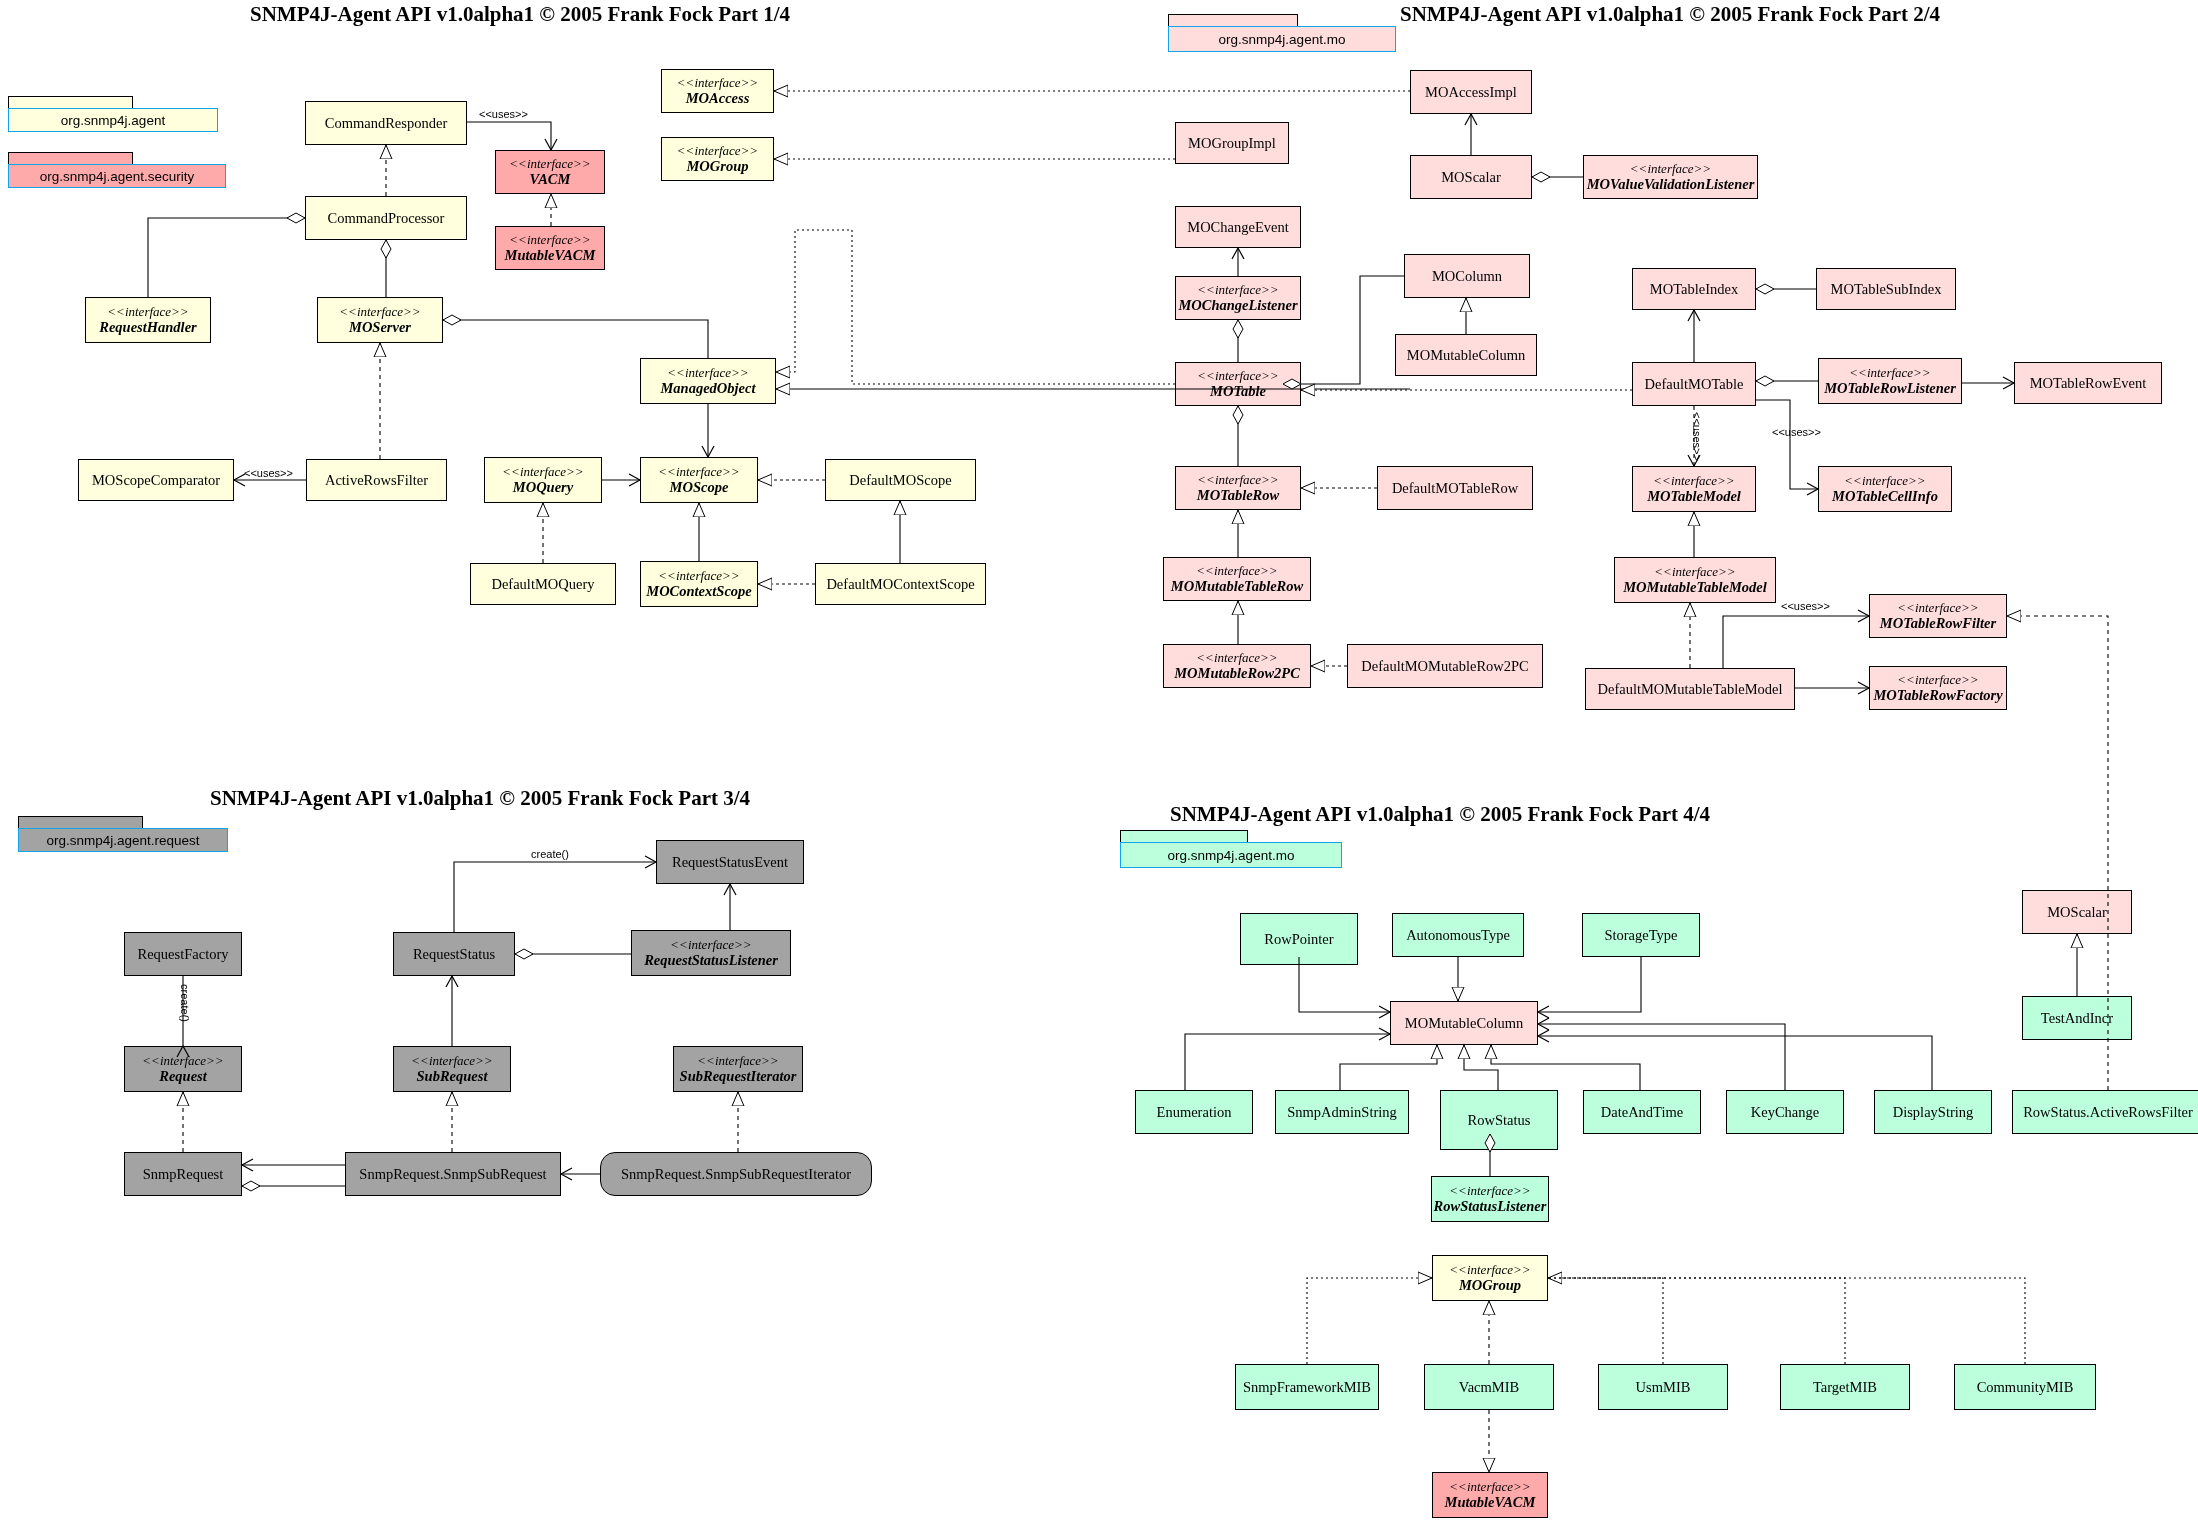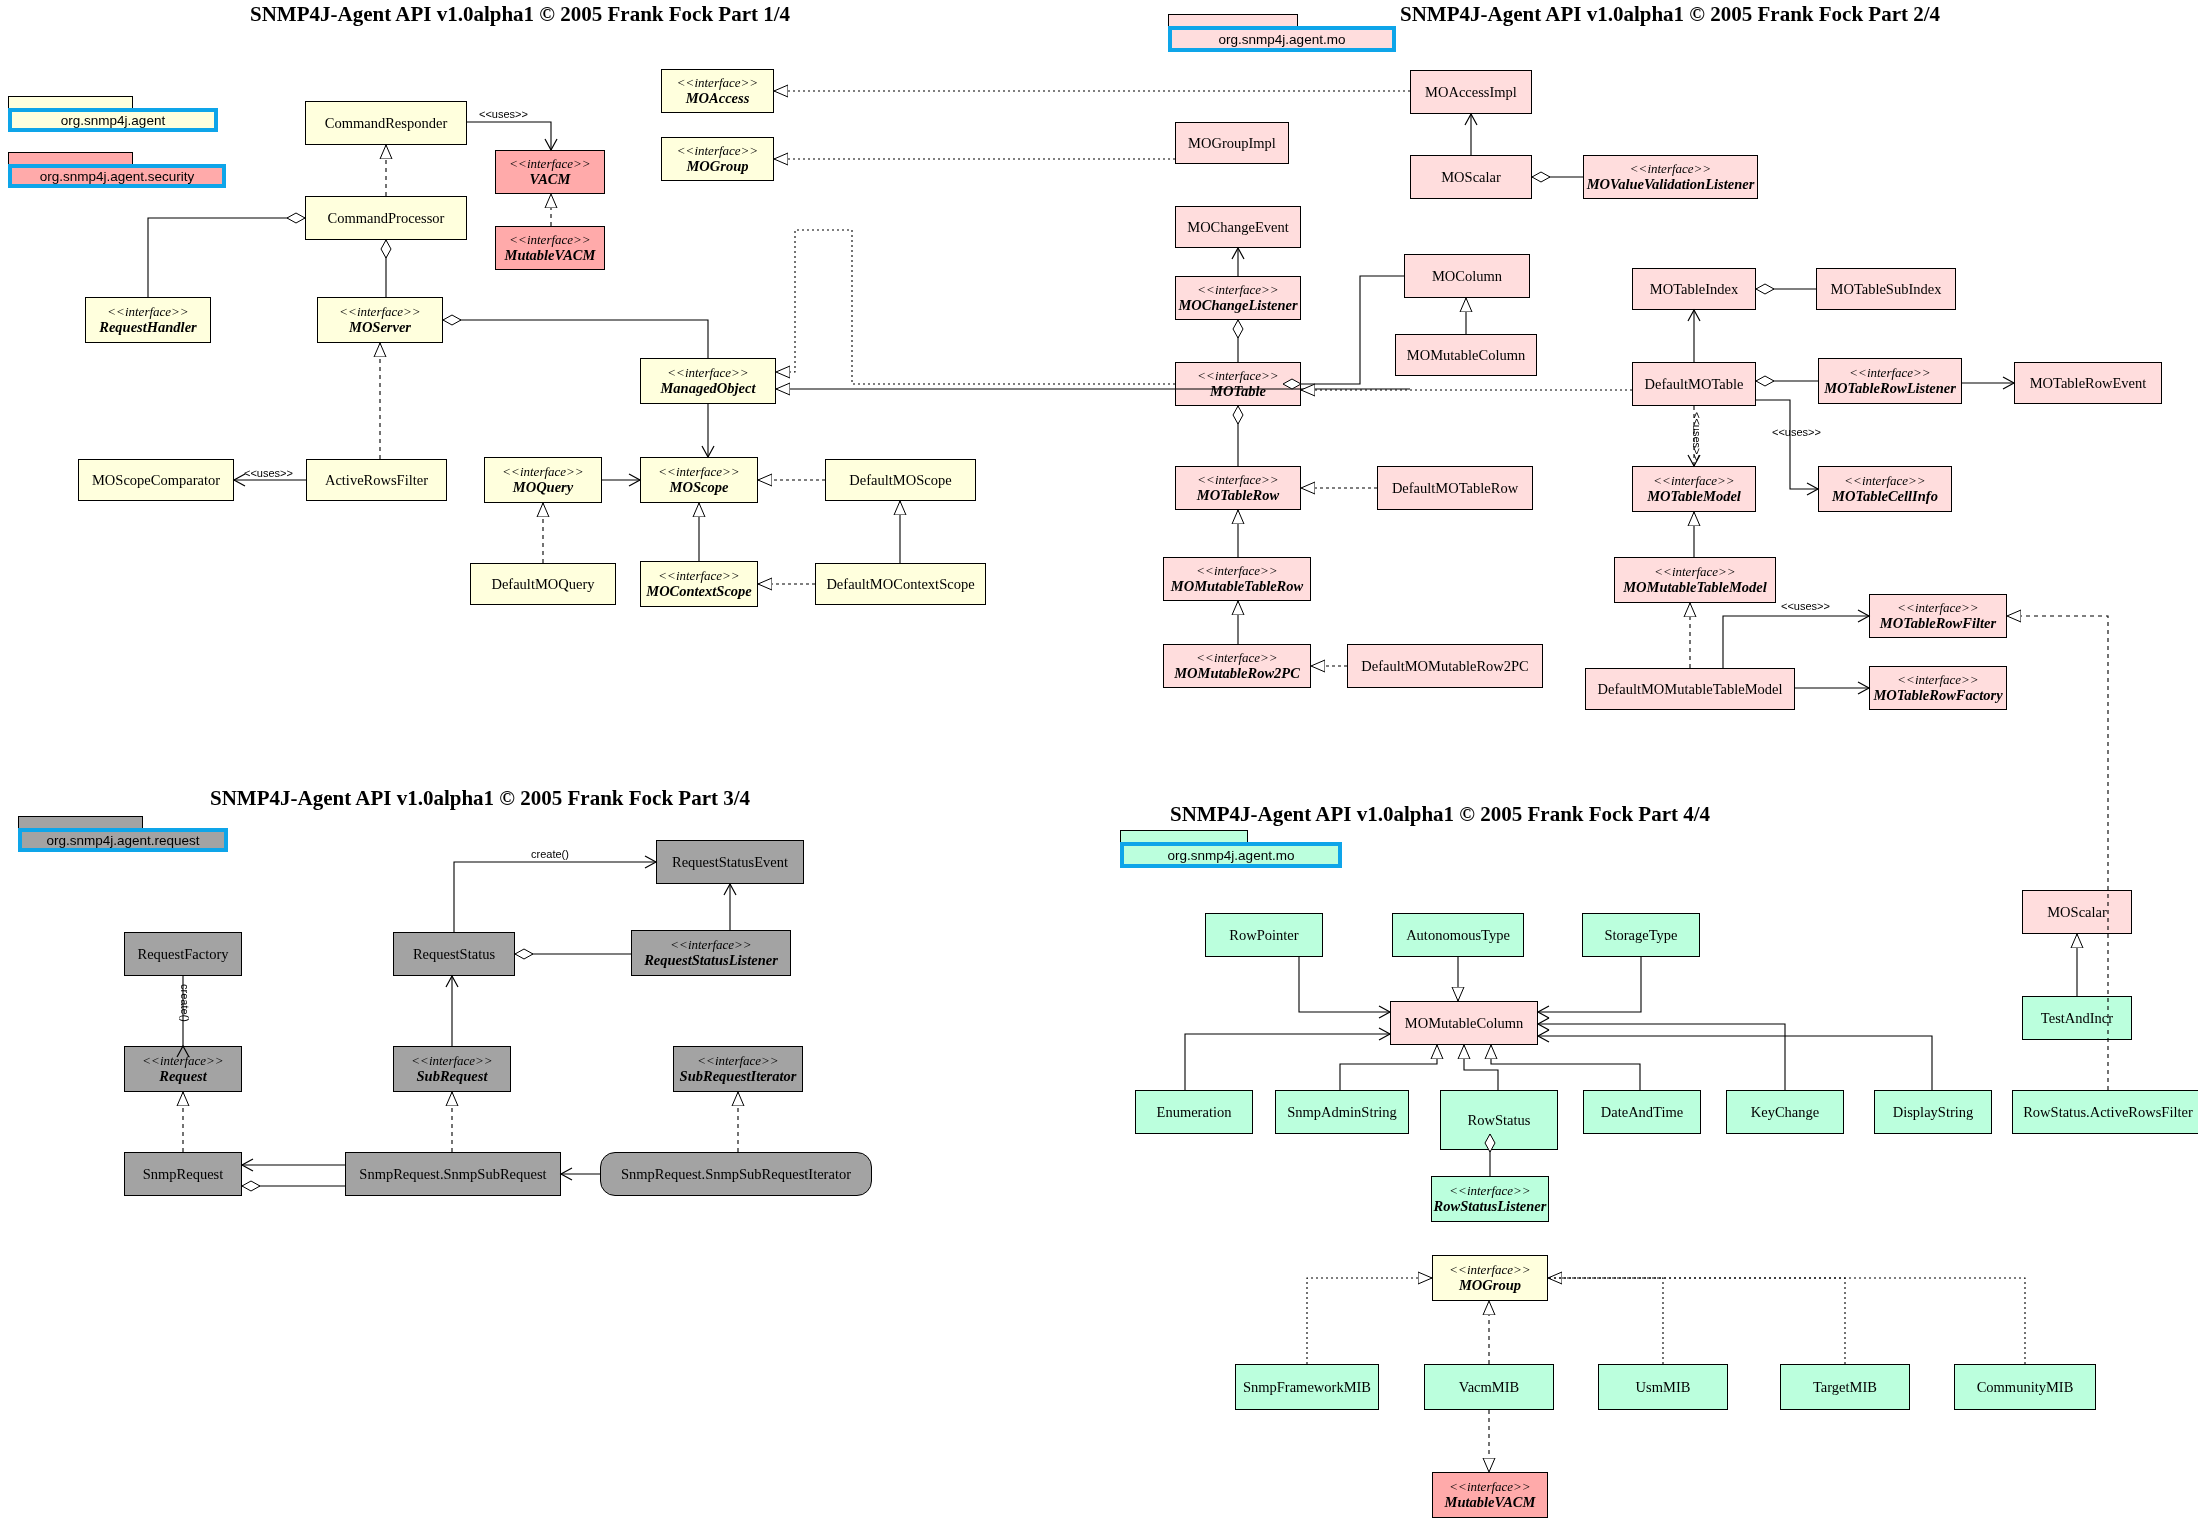--- a/index.html
+++ b/index.html
@@ -14,21 +14,21 @@
        font-family:"Liberation Serif",serif;font-size:14.5px;color:#000;
        text-align:center;line-height:1.12;padding:2px 3px;}
   .box .stereo{font-style:italic;font-size:13px;display:block;}
   .box .nm{display:block;}
   .box.iface .nm{font-style:italic;font-weight:bold;}
   .box.cls  .nm{font-weight:normal;}
 
   
   .pkg{position:absolute;}
   .pkg .tab{position:absolute;left:0;top:0;height:13px;border:1px solid #000;border-bottom:none;box-sizing:border-box;}
-  .pkg .body{position:absolute;left:0;top:12px;right:0;bottom:0;border:4px solid #0ea5e9;box-sizing:border-box;
+  .pkg .body{position:absolute;left:0;top:12px;right:0;bottom:0;border:1px solid #0ea5e9;box-sizing:border-box;
        display:flex;align-items:center;justify-content:center;font-size:13.5px;font-family:"Liberation Sans",sans-serif;}
 
   
   .c-yellow{background:#ffffdd;}
   .c-pink  {background:#ffdddd;}
   .c-red   {background:#ffaaaa;}
   .c-blue  {background:#a3a3a3;}
   .c-green {background:#bbffdd;}
 
   .lbl{position:absolute;font-family:"Liberation Sans",sans-serif;font-size:11px;color:#000;white-space:nowrap;background:#fff;padding:0 1px;}
@@ -295,21 +295,21 @@
     </div>
 
   <div class="box cls c-blue" style="left:345px;top:1152px;width:216px;height:44px;">
     <span class="nm">SnmpRequest.SnmpSubRequest</span>
     </div>
 
   <div class="box cls c-blue" style="left:600px;top:1152px;width:272px;height:44px;border-radius:15px;">
     <span class="nm">SnmpRequest.SnmpSubRequestIterator</span>
     </div>
 
-  <div class="box cls c-green" style="left:1205px;top:913px;width:118px;height:44px;">
+  <div class="box cls c-green" style="left:1240px;top:913px;width:118px;height:52px;">
     <span class="nm">RowPointer</span>
     </div>
 
   <div class="box cls c-green" style="left:1392px;top:913px;width:132px;height:44px;">
     <span class="nm">AutonomousType</span>
     </div>
 
   <div class="box cls c-green" style="left:1582px;top:913px;width:118px;height:44px;">
     <span class="nm">StorageType</span>
     </div>

